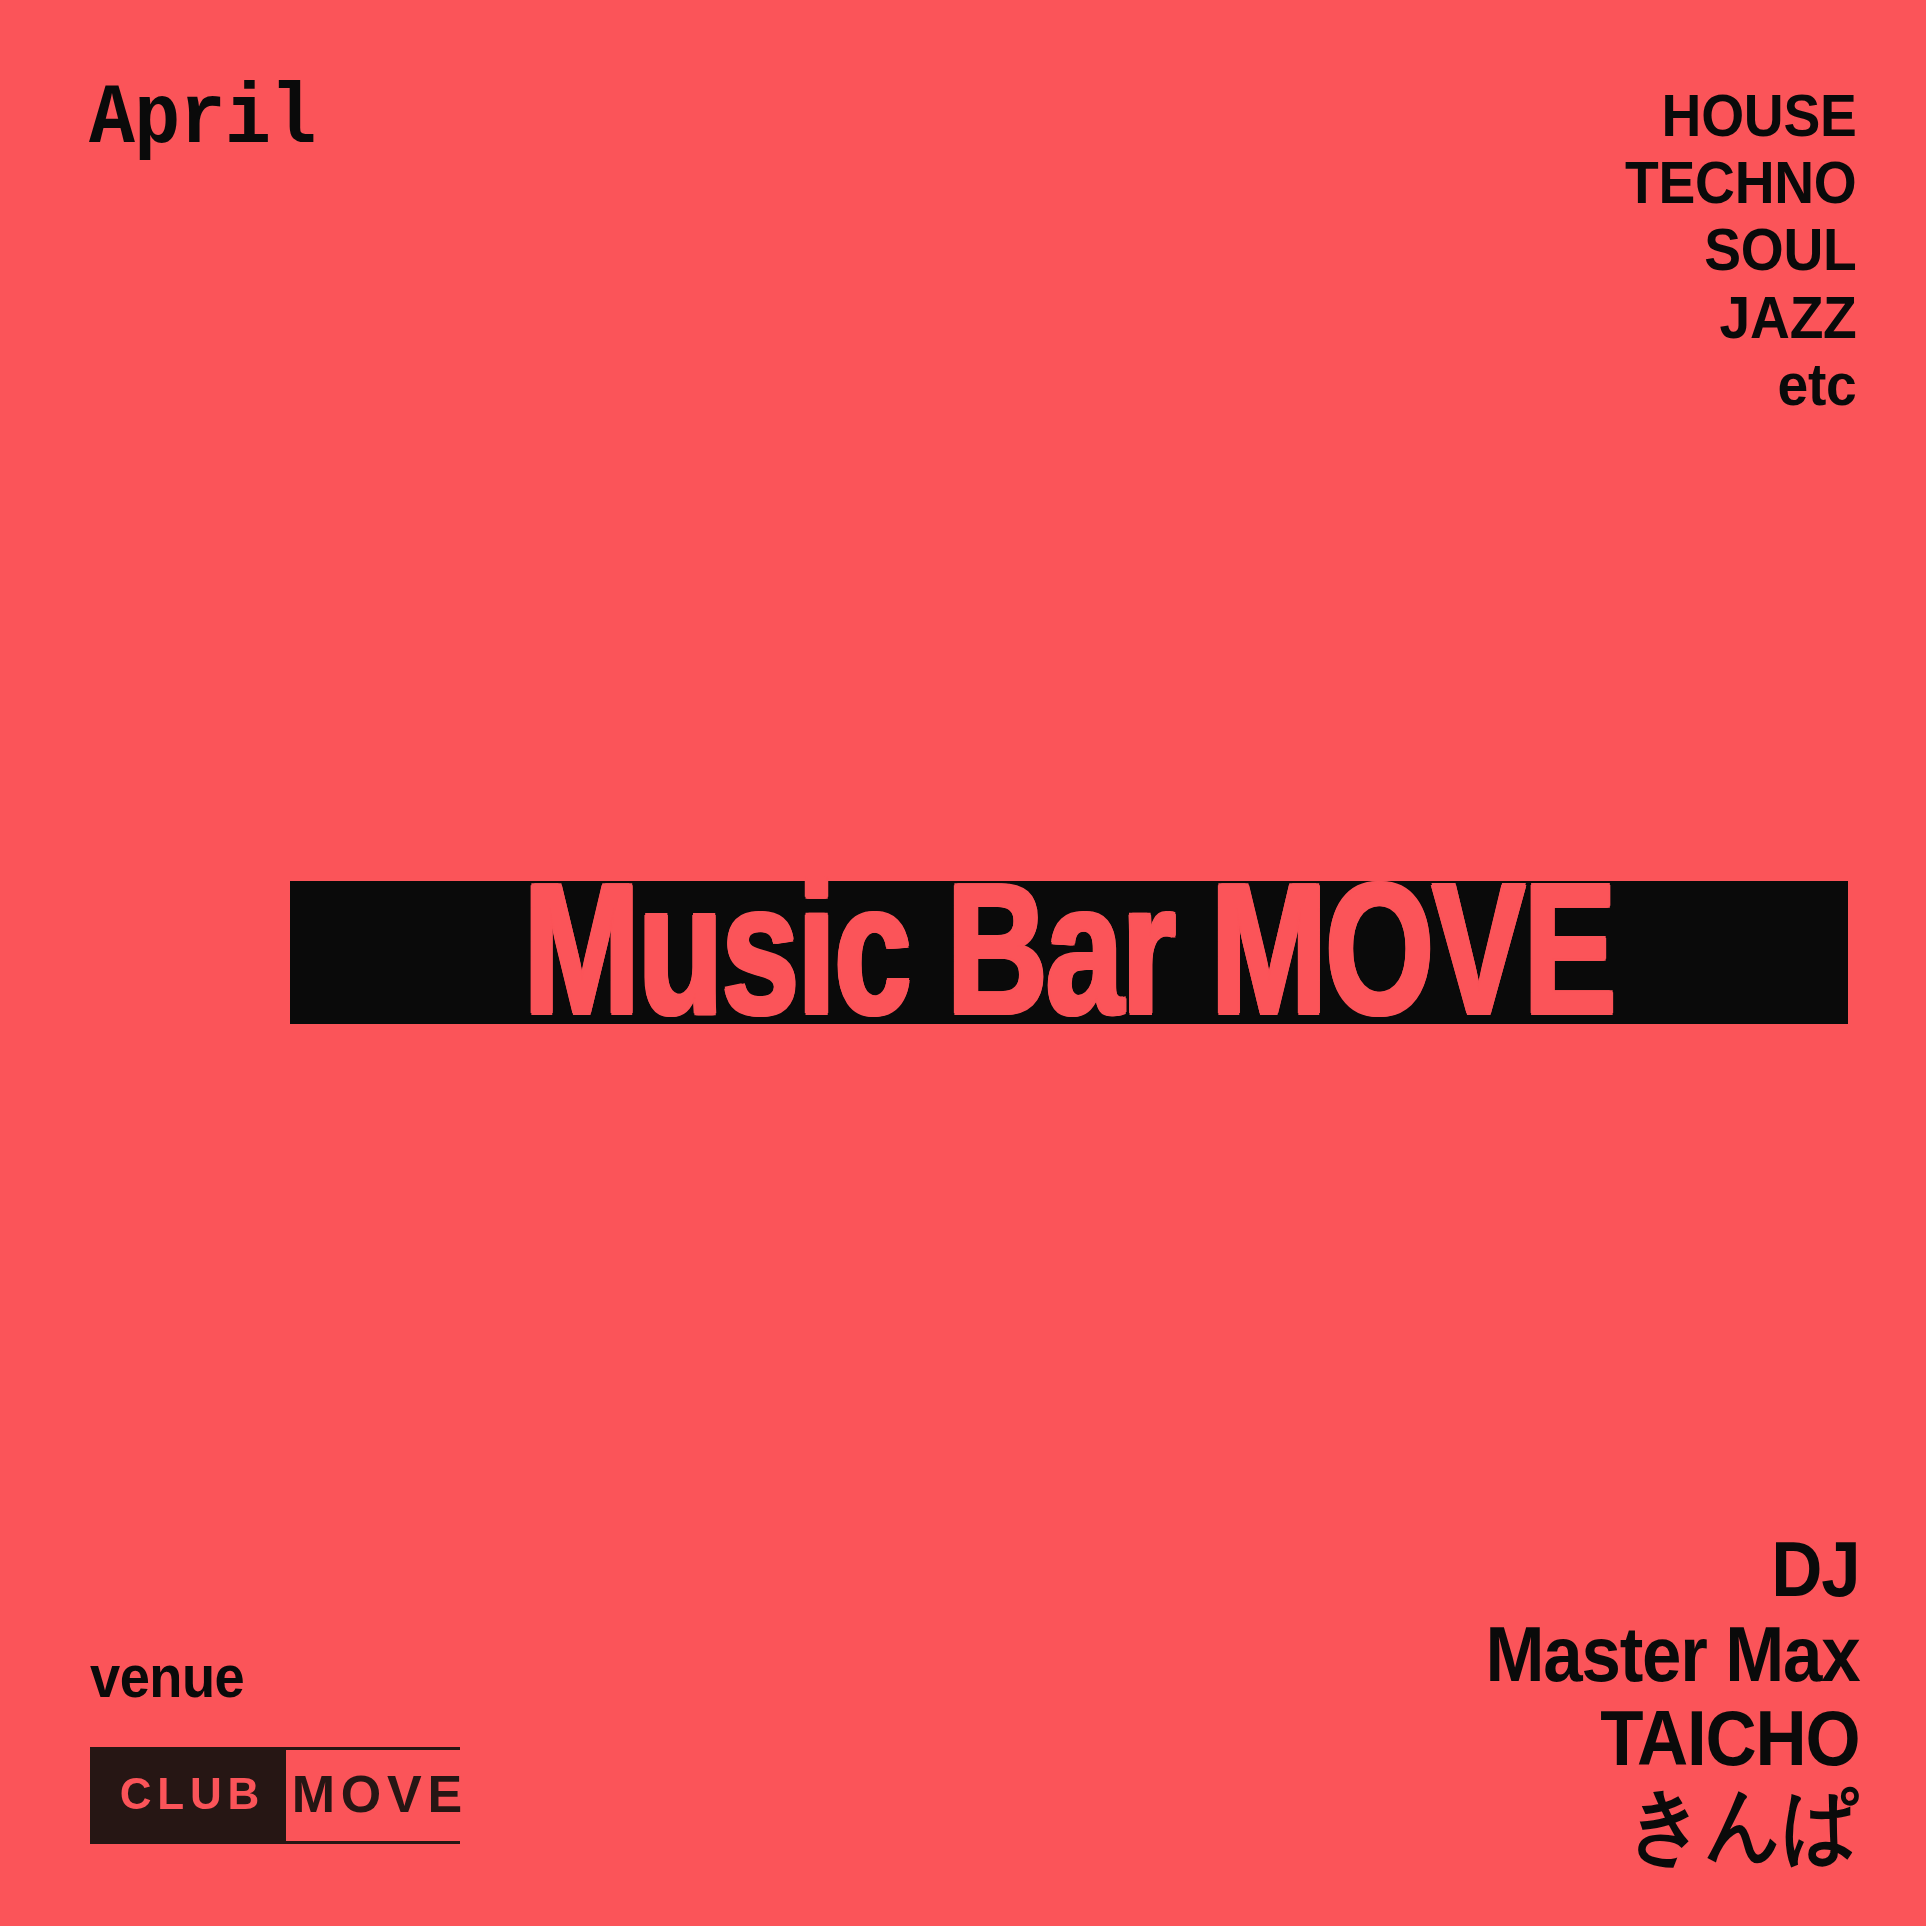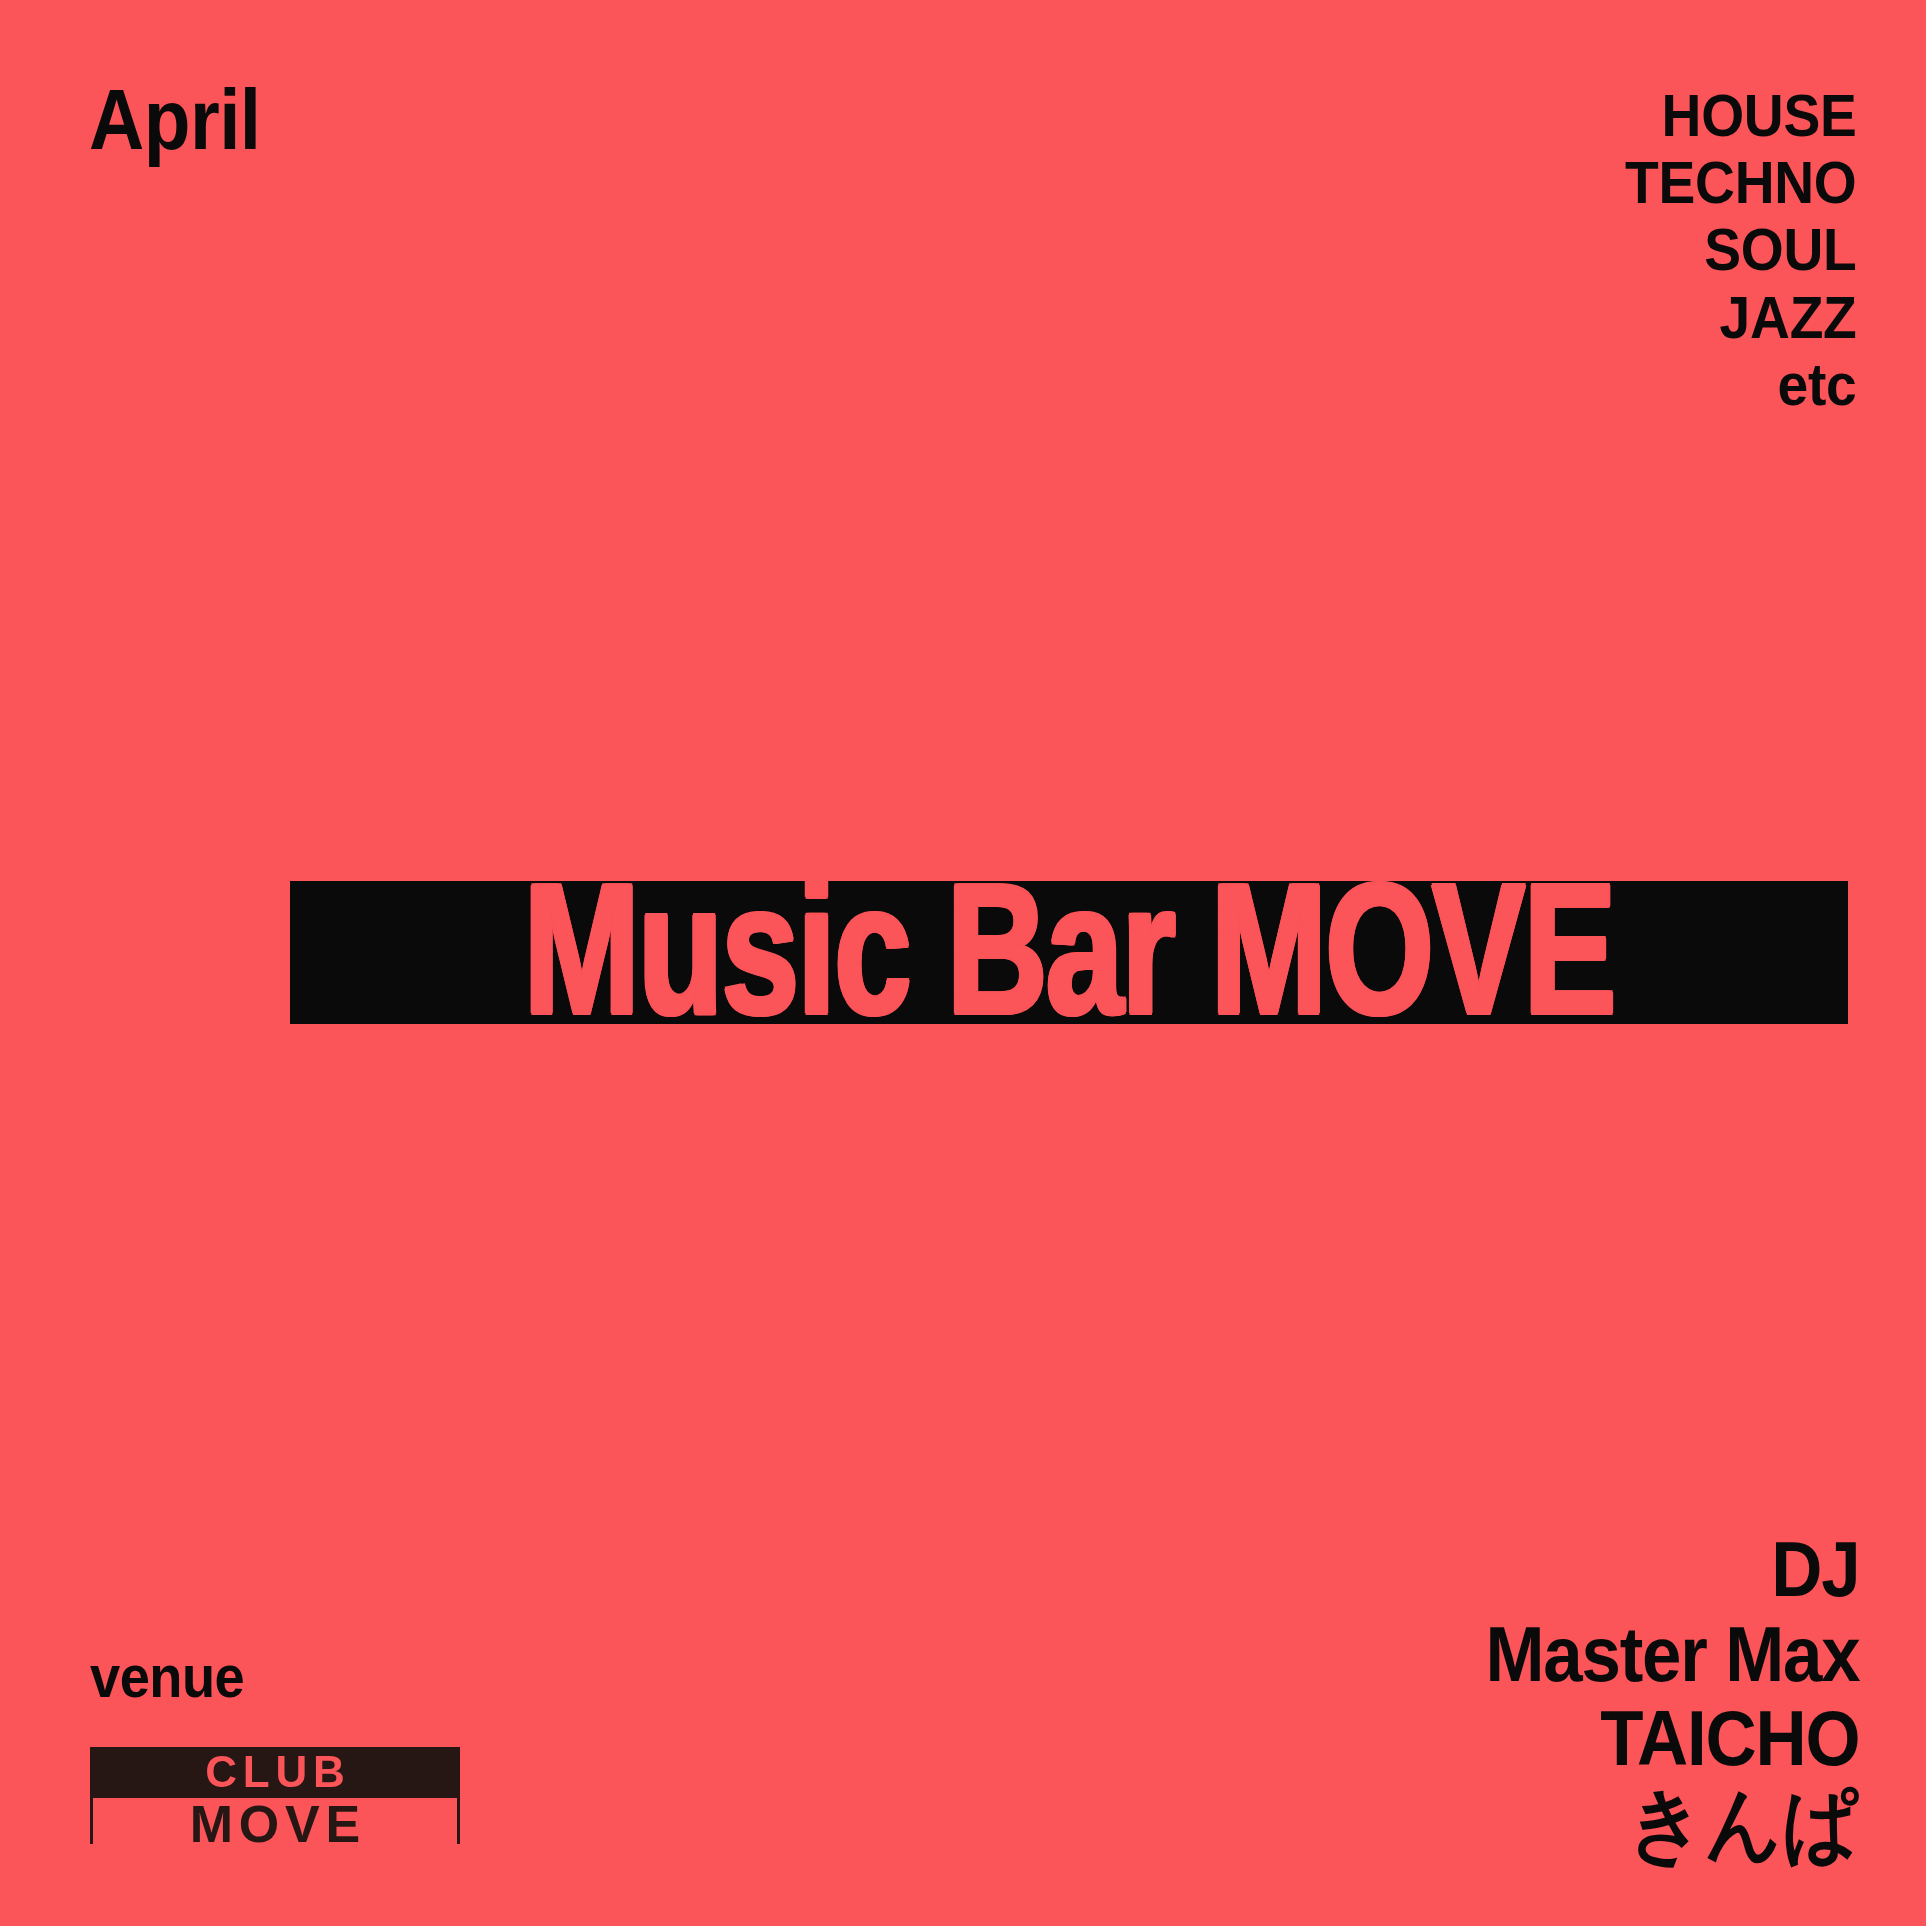--- a/index.html
+++ b/index.html
@@ -19,20 +19,21 @@
     -webkit-font-smoothing: antialiased;
   }
 
   
   #date-block {
     position: absolute;
     left: 89px;
     top: 77px;
     color: #0a0a0a;
     text-align: left;
+    font-family: Liberation Mono, monospace;
   }
   #month-line {
     font-size: 85px;
     font-weight: 700;
     line-height: 1.0;
     letter-spacing: -0.6px;
     transform: scaleX(0.90);
     transform-origin: left center;
     white-space: nowrap;
   }
@@ -132,21 +133,21 @@
     color: #0a0a0a;
     line-height: 1.0;
     letter-spacing: -0.6px;
     transform: scaleX(0.92);
     transform-origin: left center;
     margin-bottom: 40px;
     white-space: nowrap;
   }
   #club-move-logo {
     display: flex;
-    flex-direction: column;
+    flex-direction: row;
     width: 370px;
     height: 97px;
     border: 3.2px solid #261614;
     box-sizing: border-box;
     background: #fb5459;
   }
   #logo-club-half {
     background: #261614;
     flex: 0 0 53%;
     display: flex;

